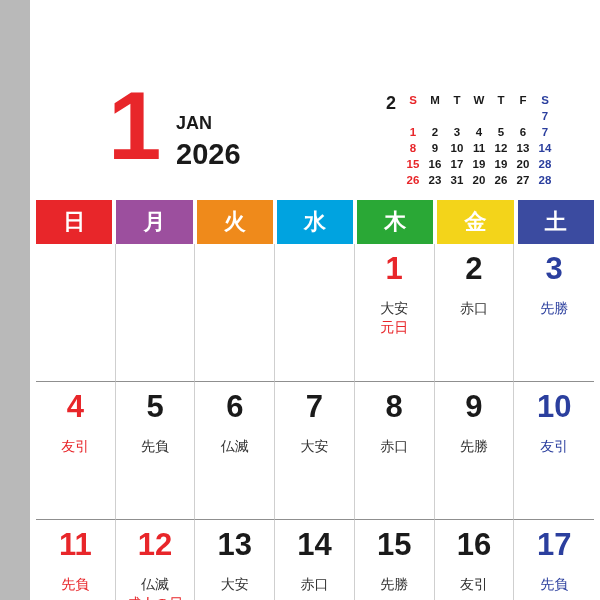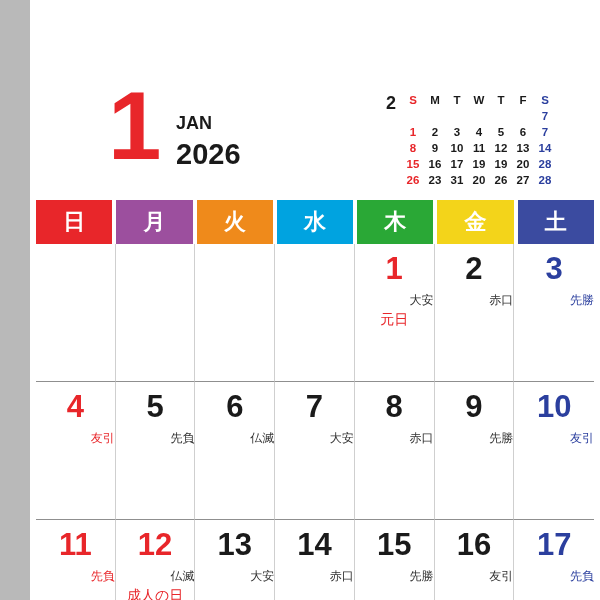--- a/index.html
+++ b/index.html
@@ -108,24 +108,23 @@
   }
   .cell:nth-child(7n) { border-right: none; }
   .cell.blank { border-bottom: 1px solid #8f8f8f; }
   .dnum {
     font-size: 31px;
     font-weight: bold;
     line-height: 34px;
     font-family: "Liberation Sans", sans-serif;
   }
   .rokuyo {
-    font-size: 12px;
-    margin-top: 8px;
+    font-size: 14px;
+    margin-top: 16px;
     line-height: 13px;
-    text-align: right;
   }
   .holiday {
     font-size: 14px;
     margin-top: 6px;
     line-height: 13px;
     color: #e8262a;
   }
   .c-sun { color: #e8262a; }
   .c-sat { color: #2b3f9e; }
   .c-wd  { color: #1a1a1a; }

